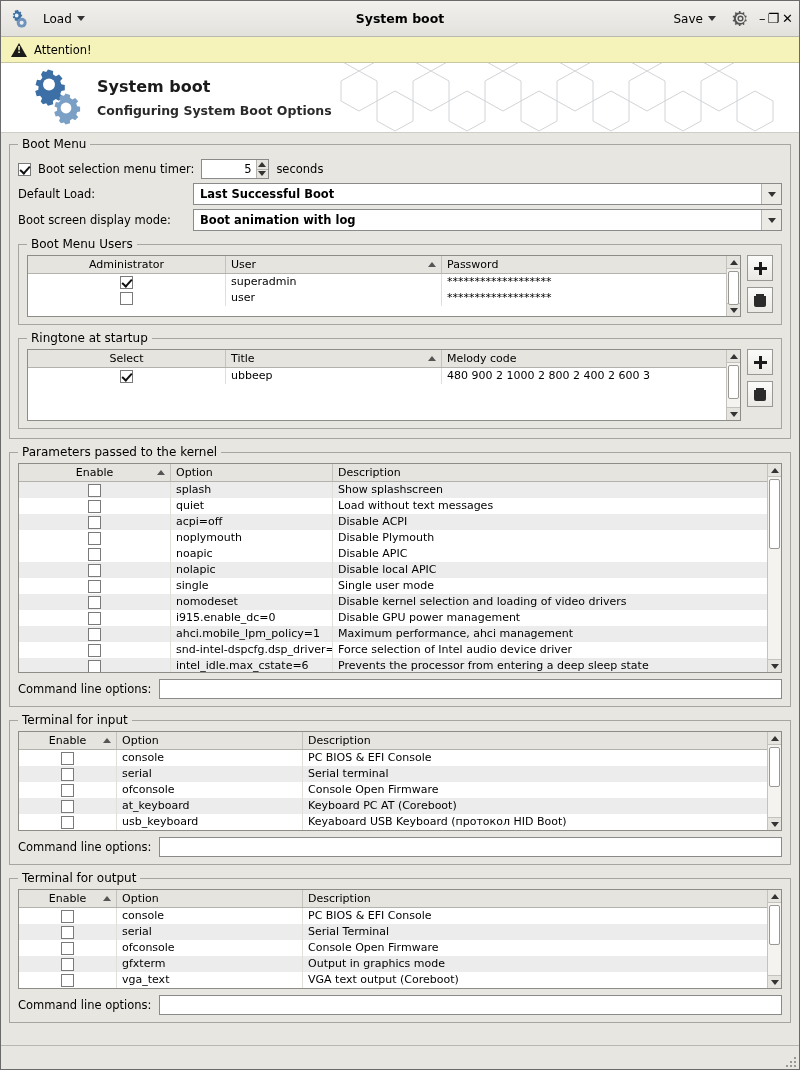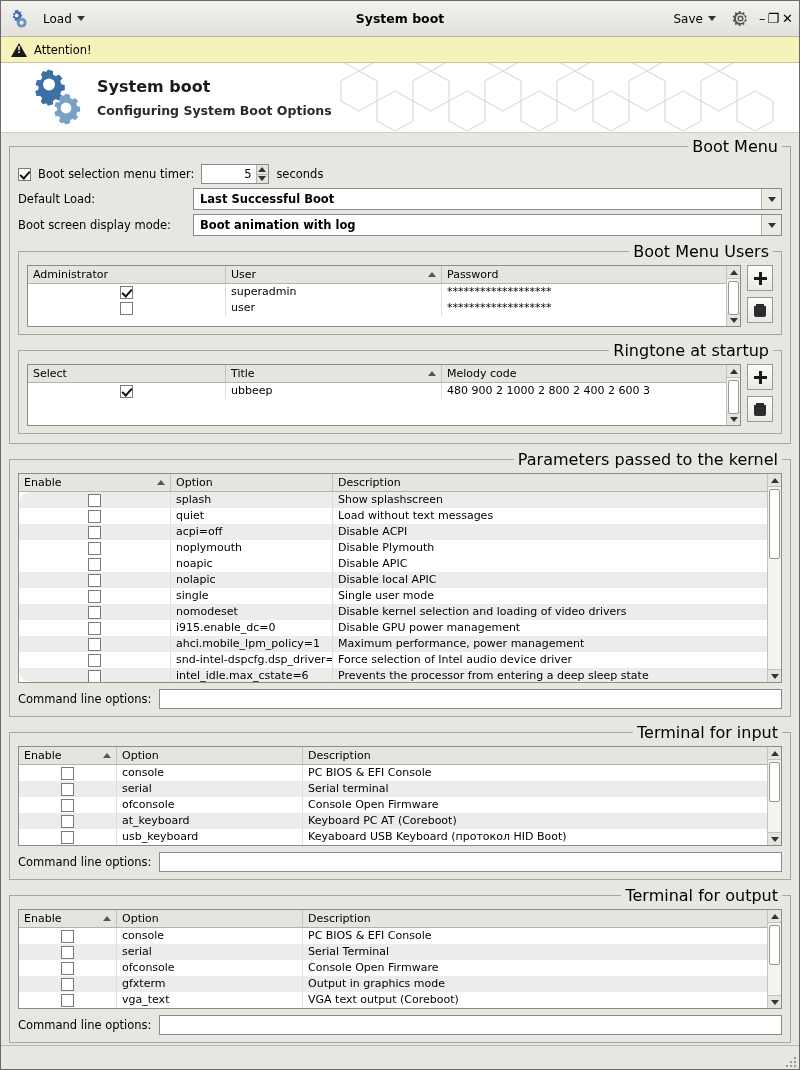--- a/index.html
+++ b/index.html
@@ -109,21 +109,21 @@
     background: #e8e6e1;
     padding: 4px 8px 0 8px;
     overflow: hidden;
   }
   fieldset {
     border: 1px solid #a7a5a0;
     margin: 0 0 6px 0;
     padding: 4px 8px 7px 8px;
     background: transparent;
   }
-  legend { font-size: 16px; padding: 0 4px; text-align: right; }
+  legend { font-size: 12px; padding: 0 4px; }
 
   .row { display: flex; align-items: center; gap: 7px; margin: 4px 0; }
   .lbl { font-size: 11.5px; white-space: nowrap; }
 
   
   .cb {
     width: 13px; height: 13px;
     border: 1px solid #7a7a7a;
     background: #fff;
     display: inline-block;
@@ -202,29 +202,29 @@
   }
   .thead { display: flex; background: #e6e4df; border-bottom: 1px solid #b4b2ad; }
   .th {
     font-size: 11px;
     padding: 2px 5px;
     border-right: 1px solid #c4c2bd;
     position: relative;
     white-space: nowrap;
     overflow: hidden;
   }
-  .th.center { }
+  .th.center { text-align: center; }
   .sortarr {
     position: absolute; right: 5px; top: 6px;
     width: 0; height: 0;
     border-left: 4px solid transparent;
     border-right: 4px solid transparent;
     border-bottom: 5px solid #555;
   }
-  .tbody { flex: 1 1 auto; overflow: hidden; border-radius: 12px; }
+  .tbody { flex: 1 1 auto; overflow: hidden; }
   .tr { display: flex; height: 16px; align-items: center; }
   .tr.alt { background: #ececec; }
   .td {
     font-size: 11px;
     padding: 0 5px;
     height: 16px;
     line-height: 16px;
     border-right: 1px solid #e1dfda;
     overflow: hidden;
     white-space: nowrap;
@@ -488,21 +488,21 @@
             <div class="sqbtn">
                 <span class="trash"></span>
               </div>
           </div>
         </div>
       </fieldset>
 
       <fieldset style="margin-top:2px;margin-bottom:2px">
         <legend>Ringtone at startup</legend>
         <div class="tablewrap">
-          <div class="tbl" style="height:62px">
+          <div class="tbl" style="height:72px">
             <div class="thead">
               <div class="th center" style="width:198px">Select</div>
               <div class="th" style="width:216px">
                 <span>Title</span><span class="sortarr"></span>
               </div>
               <div class="th" style="flex:1">Melody code</div>
             </div>
             <div class="tbody">
               <div class="tr">
                 <div class="td cbcell" style="width:198px">
@@ -608,21 +608,21 @@
                 <span class="cb"></span>
               </div>
               <div class="td" style="width:162px">i915.enable_dc=0</div>
               <div class="td" style="flex:1">Disable GPU power management</div>
             </div>
           <div class="tr alt">
               <div class="td cbcell" style="width:152px">
                 <span class="cb"></span>
               </div>
               <div class="td" style="width:162px">ahci.mobile_lpm_policy=1</div>
-              <div class="td" style="flex:1">Maximum performance, power management</div>
+              <div class="td" style="flex:1">Maximum performance, ahci management</div>
             </div>
           <div class="tr">
               <div class="td cbcell" style="width:152px">
                 <span class="cb"></span>
               </div>
               <div class="td" style="width:162px">snd-intel-dspcfg.dsp_driver=1</div>
               <div class="td" style="flex:1">Force selection of Intel audio device driver</div>
             </div>
           <div class="tr alt">
               <div class="td cbcell" style="width:152px">

